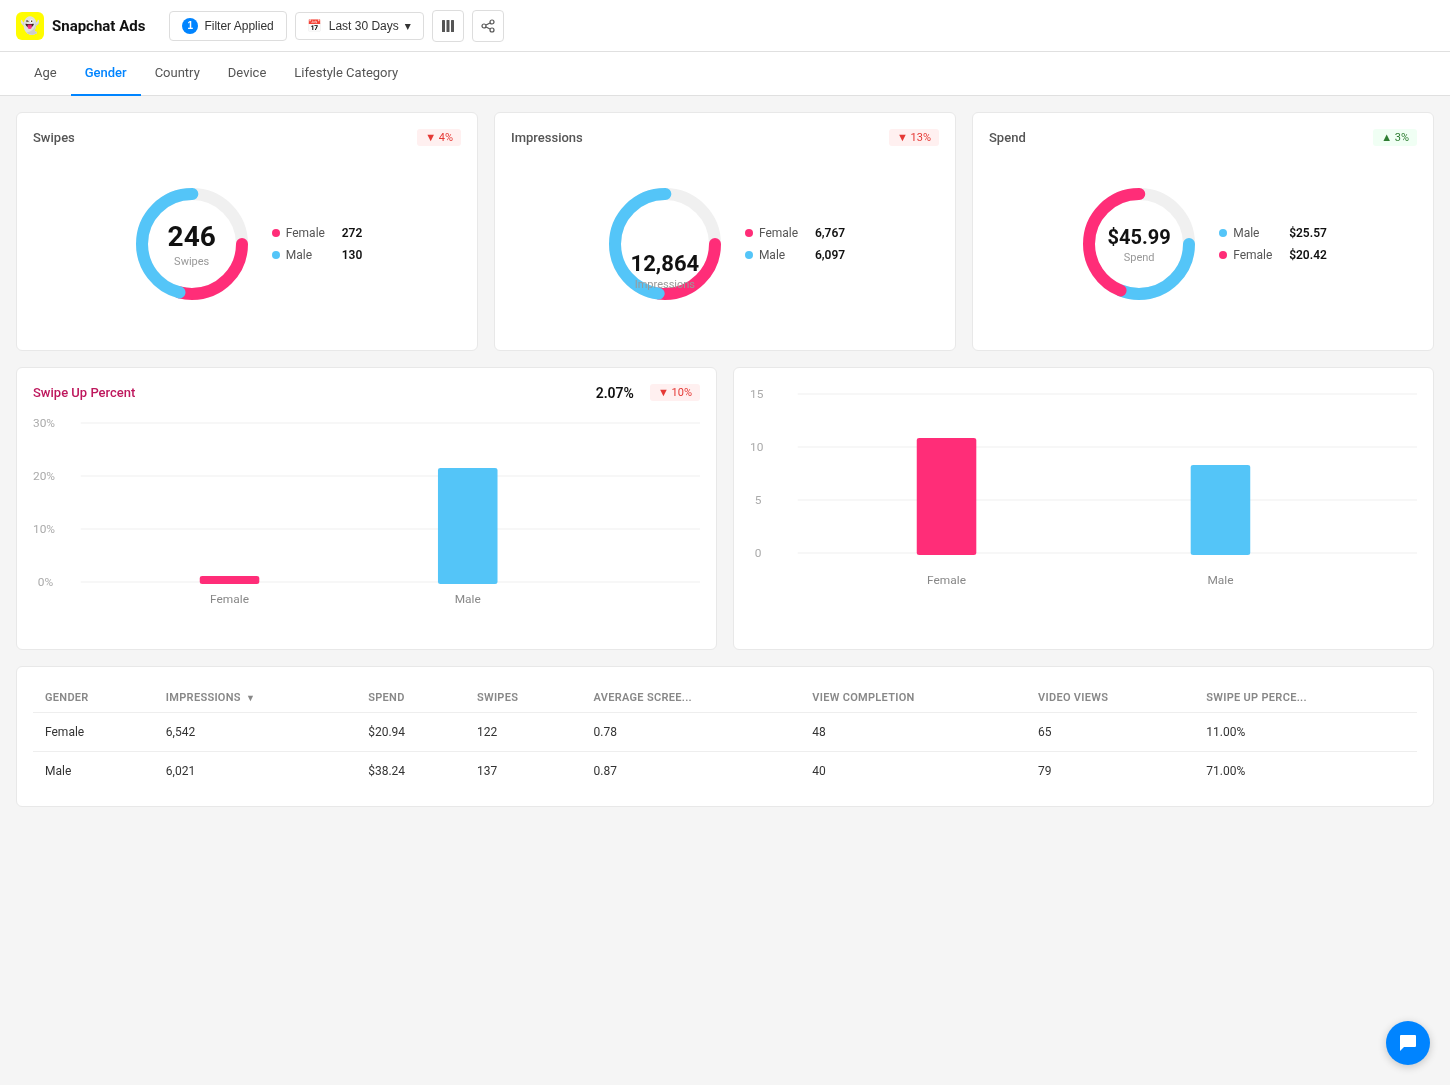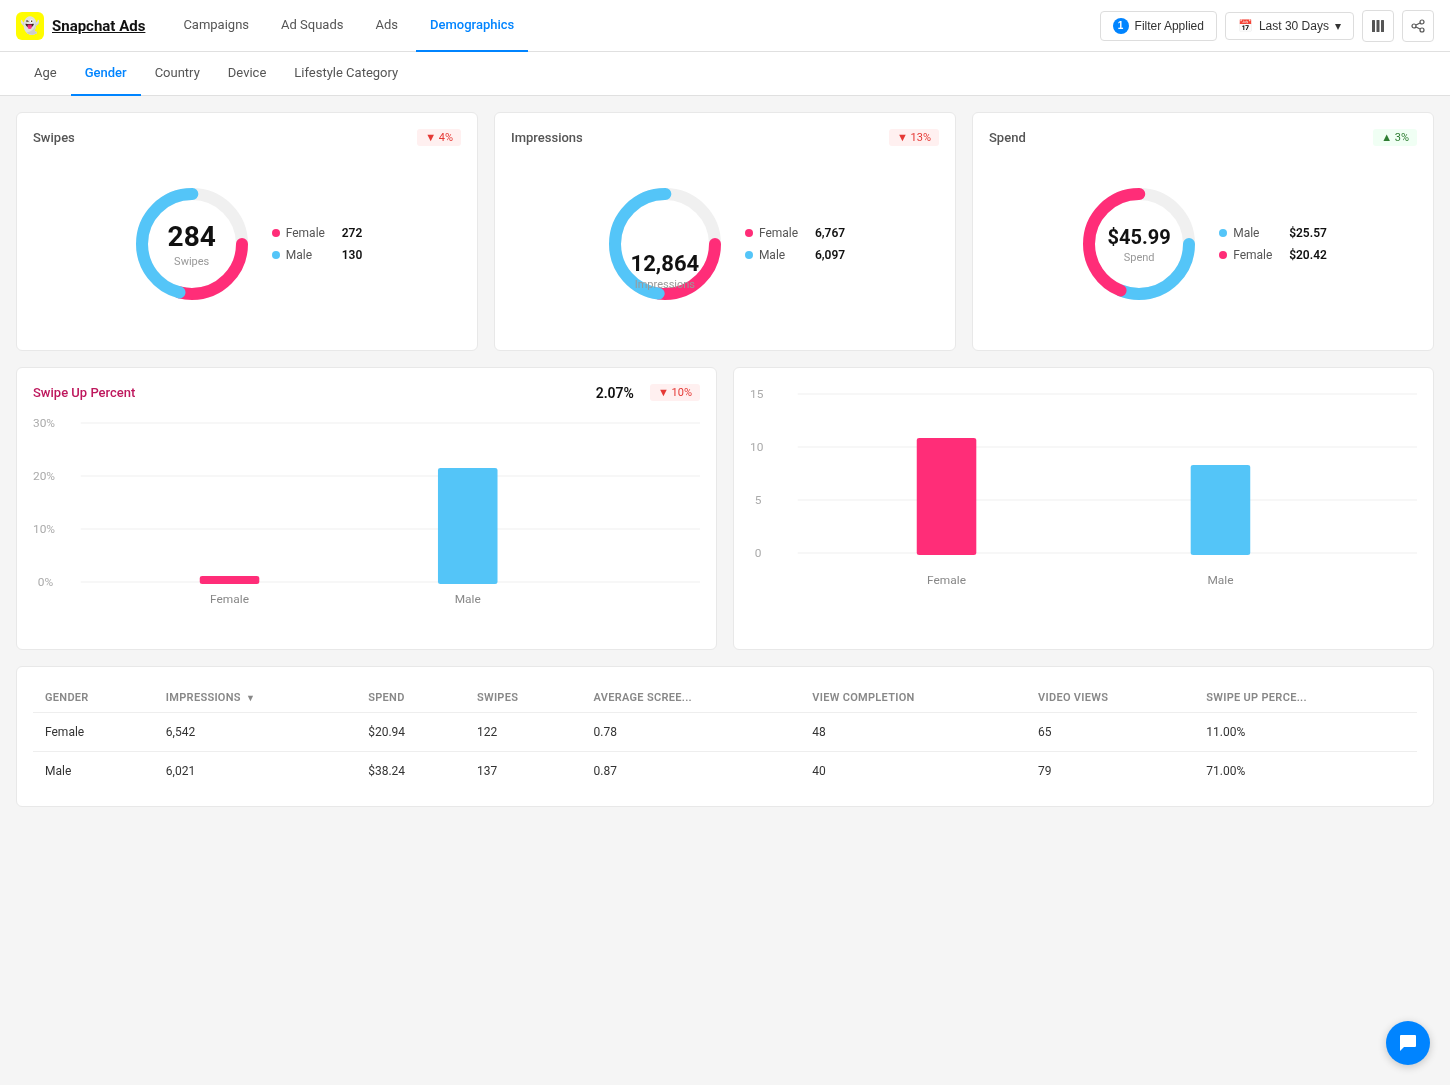--- a/index.html
+++ b/index.html
@@ -2,21 +2,21 @@
 <html><head>
   <meta charset="utf-8">
   <style>
     * { box-sizing: border-box; margin: 0; padding: 0; }
     body { font-family: -apple-system, BlinkMacSystemFont, 'Segoe UI', Roboto, sans-serif; background: #f5f5f5; color: #333; font-size: 13px; }
 
     
     .top-nav { background: #fff; border-bottom: 1px solid #e0e0e0; display: flex; align-items: center; padding: 0 16px; height: 52px; }
     .logo-area { display: flex; align-items: center; gap: 8px; margin-right: 24px; }
     .logo-icon { width: 28px; height: 28px; background: #FFFC00; border-radius: 6px; display: flex; align-items: center; justify-content: center; font-size: 16px; }
-    .app-title { font-weight: 700; font-size: 15px; color: #111; text-decoration: underline; }
+    .app-title { font-weight: 700; font-size: 15px; color: #111; }
     .nav-links { display: flex; align-items: center; gap: 4px; flex: 1; }
     .nav-link { padding: 8px 14px; font-size: 13px; color: #555; cursor: pointer; border-bottom: 2px solid transparent; height: 52px; display: flex; align-items: center; text-decoration: none; }
     .nav-link.active { color: #0084ff; border-bottom: 2px solid #0084ff; font-weight: 500; }
     .nav-right { display: flex; align-items: center; gap: 8px; }
     .filter-btn { display: flex; align-items: center; gap: 6px; padding: 6px 12px; border: 1px solid #ddd; border-radius: 4px; background: #fff; cursor: pointer; font-size: 12px; color: #333; }
     .filter-badge { background: #0084ff; color: #fff; border-radius: 50%; width: 16px; height: 16px; display: flex; align-items: center; justify-content: center; font-size: 10px; font-weight: bold; }
     .date-btn { display: flex; align-items: center; gap: 6px; padding: 6px 12px; border: 1px solid #ddd; border-radius: 4px; background: #fff; cursor: pointer; font-size: 12px; color: #333; }
     .icon-btn { width: 32px; height: 32px; border: 1px solid #ddd; border-radius: 4px; background: #fff; cursor: pointer; display: flex; align-items: center; justify-content: center; }
 
     
@@ -65,26 +65,20 @@
     
     .chat-fab { position: fixed; bottom: 20px; right: 20px; width: 44px; height: 44px; background: #0084ff; border-radius: 50%; display: flex; align-items: center; justify-content: center; cursor: pointer; box-shadow: 0 2px 8px rgba(0,0,0,0.2); }
   </style>
 </head>
 <body>
 
 <nav class="top-nav">
   <div class="logo-area">
     <div class="logo-icon">👻</div>
     <span class="app-title">Snapchat Ads</span>
-  </div>
-  <div class="nav-links">
-    <a class="nav-link">Campaigns</a>
-    <a class="nav-link">Ad Squads</a>
-    <a class="nav-link">Ads</a>
-    <a class="nav-link active">Demographics</a>
   </div>
   <div class="nav-right">
     <button class="filter-btn">
       <span class="filter-badge">1</span>
       <span>Filter Applied</span>
     </button>
     <button class="date-btn">
       <span>📅</span>
       <span>Last 30 Days</span>
       <span>▾</span>
@@ -129,21 +123,21 @@
         <div style="position:relative;width:120px;height:120px;">
           <svg width="120" height="120" viewBox="0 0 120 120">
 
             <circle cx="60" cy="60" r="50" fill="none" stroke="#f0f0f0" stroke-width="12"></circle>
 
             <circle cx="60" cy="60" r="50" fill="none" stroke="#ff2d78" stroke-width="12" stroke-dasharray="169.6 314.16" stroke-dashoffset="78.54" stroke-linecap="round"></circle>
 
             <circle cx="60" cy="60" r="50" fill="none" stroke="#54c5f8" stroke-width="12" stroke-dasharray="144.5 314.16" stroke-dashoffset="-91.1" stroke-linecap="round"></circle>
           </svg>
           <div style="position:absolute;top:50%;left:50%;transform:translate(-50%,-50%);text-align:center;">
-            <span class="donut-main-value">284</span>
+            <span class="donut-main-value">246</span>
             <span class="donut-label">Swipes</span>
           </div>
         </div>
         <div class="donut-legend">
           <div class="legend-item">
             <span class="legend-dot" style="background:#ff2d78"></span>
             <span class="legend-name">Female</span>
             <span class="legend-val">272</span>
           </div>
           <div class="legend-item">

